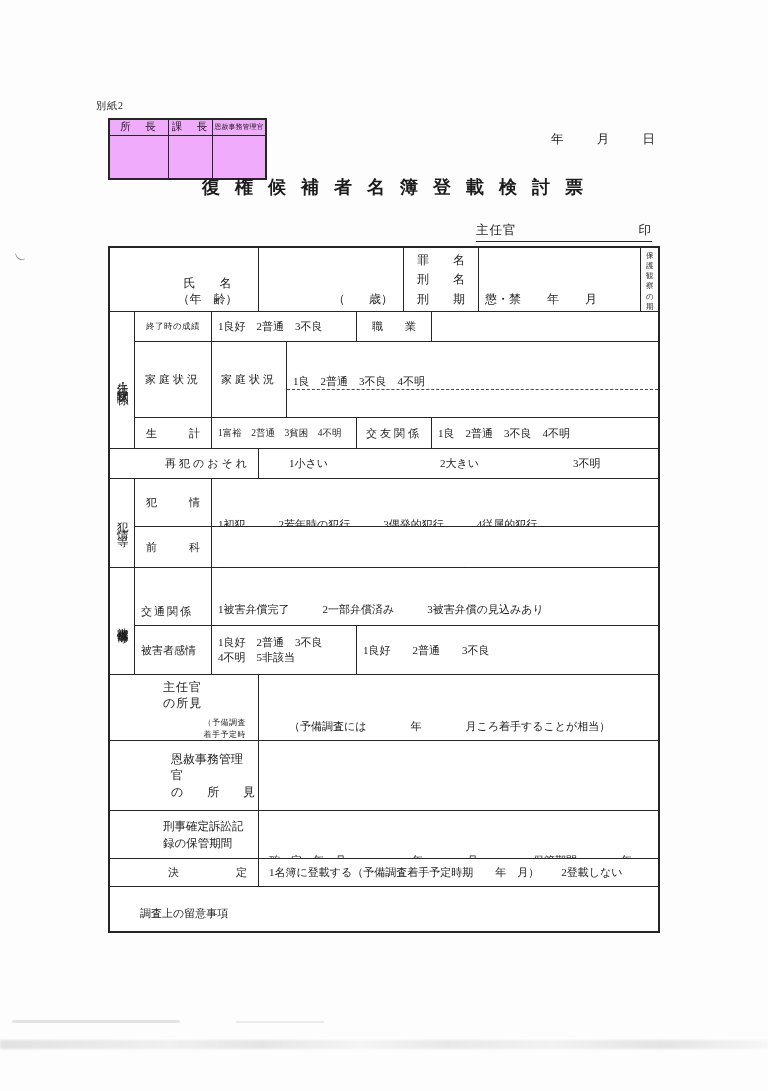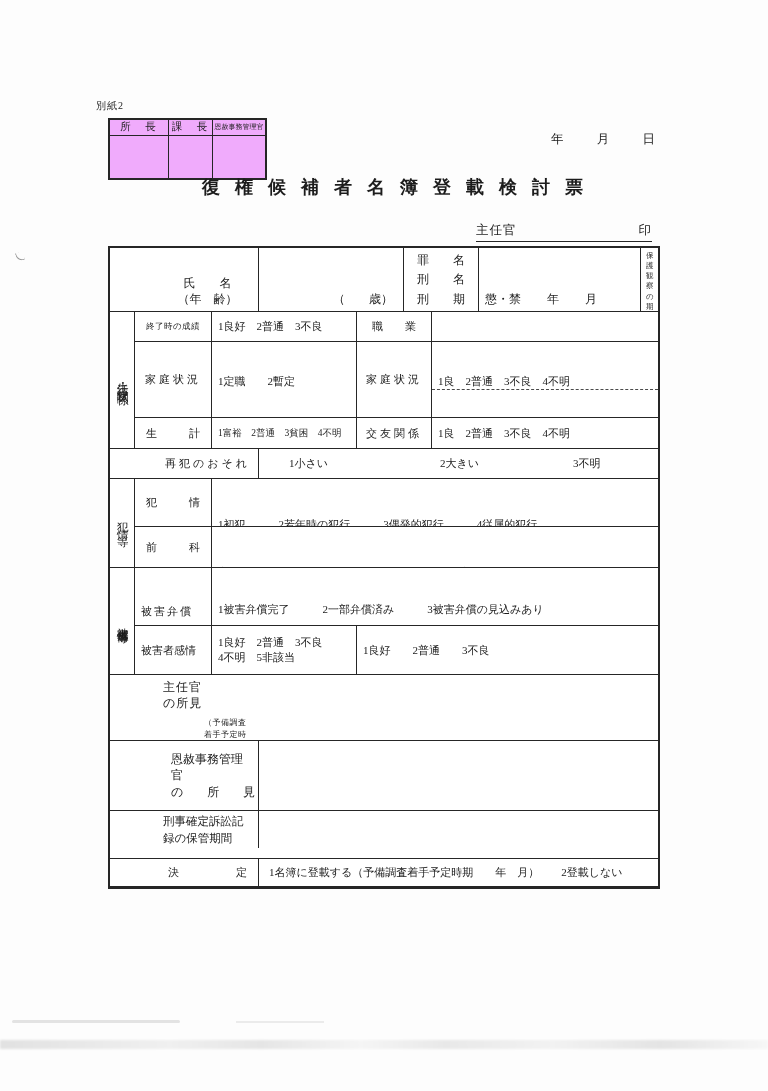--- a/index.html
+++ b/index.html
@@ -69,21 +69,21 @@
   .vs-hanjo span{letter-spacing:7px;}
   .vs-higai span{letter-spacing:1px;}
   
   .rh-head{height:64px;}
   .h30{height:30px;} .h76{height:76px;}
   .rh-a{height:30px;}
   .h48{height:48px;} .h40{height:40px;} .h58{height:58px;}
   .rh-onsha{height:86px;}
   .rh-shunin{height:66px;}
   .rh-kanri{height:70px;}
-  .rh-keiji{height:48px;flex-direction:column;}
+  .rh-keiji{height:48px;}
   .rh-kettei{height:28px;}
   .rh-ryui{height:44px;}
   
   .namecell{display:flex;flex-direction:column;justify-content:flex-end;
     text-align:center;padding-bottom:4px;font-size:12px;}
   .agecell{display:flex;flex-direction:column;justify-content:flex-end;
     text-align:right;padding:0 10px 4px 0;font-size:12px;}
   .crimecell{display:flex;flex-direction:column;justify-content:space-between;
     padding:4px 13px;font-size:12px;}
   .sentcell{display:flex;align-items:flex-end;padding-bottom:4px;font-size:12px;}
@@ -188,26 +188,20 @@
       </div>
       <div class="subrows">
         <div class="sr h30">
           <div class="c w-lab f8 vc hc">終了時の成績</div>
           <div class="c w-opta vc">1良好　2普通　3不良</div>
           <div class="c w-labb vc hc">職　　業</div>
           <div class="c flex1"></div>
         </div>
         <div class="sr h76">
           <div class="c w-lab vc hc ls3">家庭状況</div>
-          <div class="c w-opta">
-            <div>1定職　　2暫定</div>
-            
-            
-            
-          </div>
           <div class="c w-labb vc hc ls3">家庭状況</div>
           <div class="c flex1" style="padding:0;">
             <div class="dashb" style="padding:2px 6px 0 6px;">1良　2普通　3不良　4不明</div>
             
           </div>
         </div>
         <div class="sr h30 last">
           <div class="c w-lab jlab">
             <span>生</span><span>計</span>
           </div>
@@ -253,21 +247,21 @@
       </div>
     </div>
 
     <div class="r">
       <div class="vstrip vs-higai">
         <span>被害者感情等</span>
       </div>
       <div class="subrows">
         <div class="sr h58">
           <div class="c w-lab" style="padding-top:6px;">
-            <div class="ls2">被害弁償</div>
+            <div class="ls2">交通関係</div>
             
           </div>
           <div class="c flex1 benshocell" style="padding:2px 0 0 0;">
             <div style="padding:0 6px;">1被害弁償完了　　　2一部弁償済み　　　3被害弁償の見込みあり</div>
             
             
           </div>
         </div>
         <div class="sr h48 last">
           <div class="c w-lab vc">被害者感情</div>
@@ -282,20 +276,23 @@
 
 
     <div class="r rh-shunin">
       <div class="c w-labfull shuninlab">
         <div class="t">主任官の所見</div>
         <div class="n">
           <div>（予備調査着手予定時期</div>
           
         </div>
       </div>
+      <div class="c flex1 shunincontent">
+        <div>（予備調査には　　　　年　　　　月ころ着手することが相当）</div>
+      </div>
     </div>
 
     <div class="r rh-kanri">
       <div class="c w-labfull kanrilab">
         <div>恩赦事務管理官</div>
         <div class="spread">
           <span>の</span><span>所</span><span>見</span>
         </div>
       </div>
       <div class="c flex1"></div>
@@ -312,20 +309,25 @@
       </div>
     </div>
 
     <div class="r rh-kettei">
       <div class="c w-labfull jlab">
         <span>決</span><span>定</span>
       </div>
       <div class="c flex1 vc" style="padding-left:10px;">1名簿に登載する（予備調査着手予定時期　　年　月）　　2登載しない</div>
     </div>
 
+    <div class="r rh-ryui last">
+      <div class="c flex1 ryuicell">
+        <span>調査上の留意事項</span>
+      </div>
+    </div>
 
   </div>
 
   <div class="abs noise1"></div>
   <div class="abs noise2"></div>
   <div class="abs noise3"></div>
 
 </div>
 
 </body></html>

